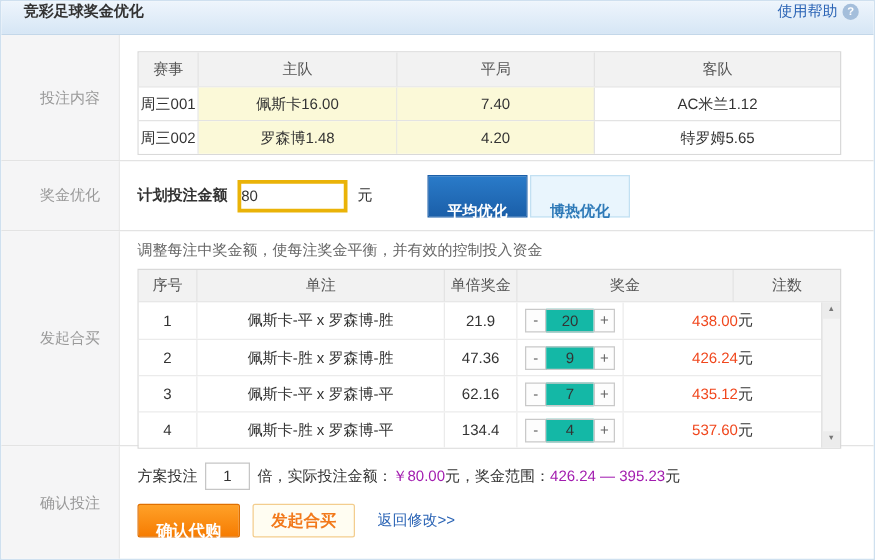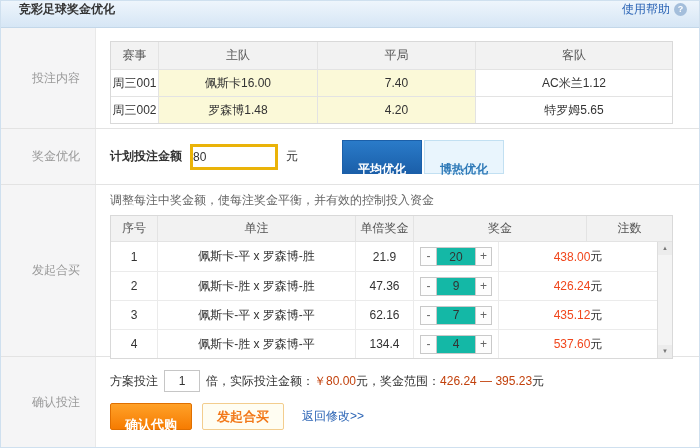--- a/index.html
+++ b/index.html
@@ -97,21 +97,21 @@
     width:15px; flex:0 0 15px; background:#f4f4f4; border-left:1px solid #ddd;
     display:flex; flex-direction:column; justify-content:space-between; align-items:center;
   }
   .sb-btn { width:100%; height:13px; font-size:6px; color:#777; text-align:center; line-height:13px; cursor:pointer; background:#ececec; }
   
   .confirm-line { display:flex; align-items:center; margin:13px 0 0 14px; font-size:12px; color:#333; }
   .mult-input {
     width:36px; height:22px; border:1px solid #c6c6c6; margin:0 6px;
     font-size:12px; color:#333; text-align:center; outline:none;
   }
-  .red { color:#c2410c; }
+  .red { color:#a21caf; }
   .btn-line { display:flex; align-items:center; margin:11px 0 0 14px; gap:10px; }
   .btn-buy {
     height:27px; padding:12px 14px; background:linear-gradient(#ffa128,#f67c02);
     border:1px solid #e06f00; border-radius:2px; color:#fff; font-size:13px; font-weight:bold; cursor:pointer;
   }
   .btn-group {
     height:27px; padding:0 14px; background:#fffdf2; border:1px solid #f3cd8e;
     border-radius:2px; color:#f2791b; font-size:13px; font-weight:bold; cursor:pointer;
   }
   .back-link { font-size:12px; color:#2b64b5; text-decoration:none; margin-left:8px; cursor:pointer; }

